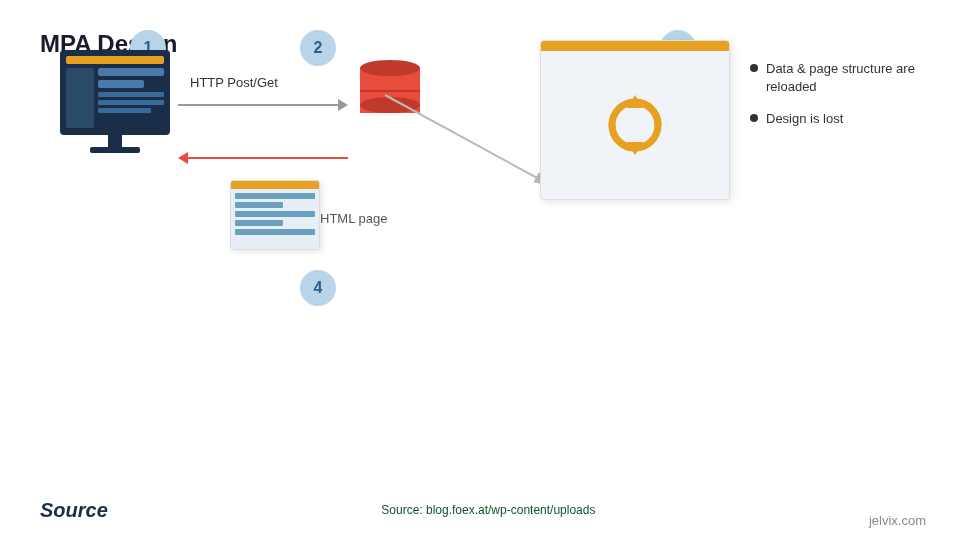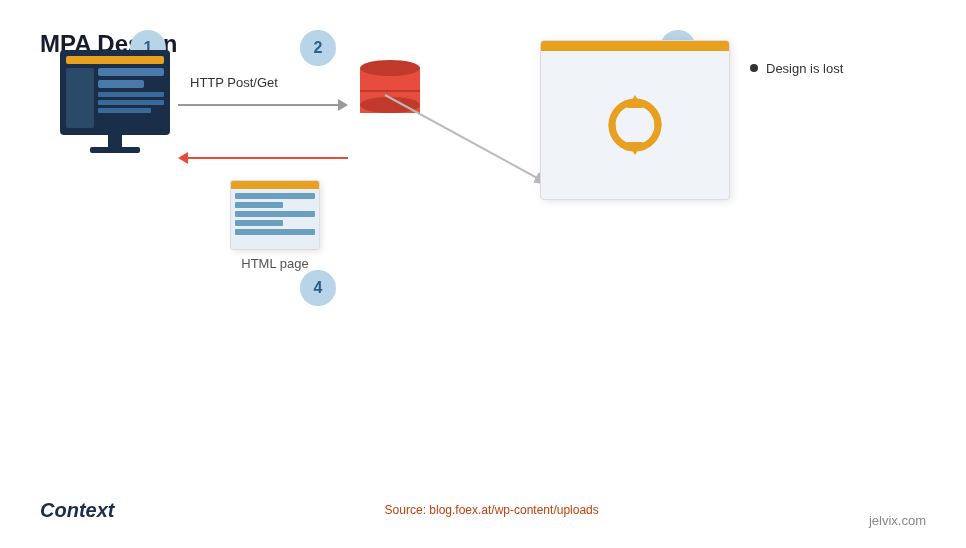--- a/index.html
+++ b/index.html
@@ -177,21 +177,21 @@
       background: #c0392b;
       z-index: 1;
     }
 
     
     .html-page-container {
       position: absolute;
       left: 230px;
       top: 180px;
       display: flex;
-      flex-direction: column;
+      flex-direction: row;
       align-items: center;
     }
 
     .html-page {
       width: 90px;
       height: 70px;
       background: #ffffff;
       border: 1px solid #ddd;
       border-radius: 3px;
       overflow: hidden;
@@ -360,21 +360,21 @@
 
     .footer-logo {
       font-size: 20px;
       font-weight: 700;
       color: #1a2e4a;
       font-style: italic;
     }
 
     .footer-source {
       font-size: 12px;
-      color: #c2410c;
+      color: #14532d;
     }
 
     .footer-url {
       font-size: 13px;
       color: #888;
       margin-top: 21px;
     }
 
     
     .step1 { left: 130px; top: 30px; }
@@ -478,22 +478,26 @@
         <div class="html-page-line html-page-short"></div>
         <div class="html-page-line"></div>
       </div>
     </div>
     <div class="html-page-label">HTML page</div>
   </div>
 
   <div class="bullets-container">
     <div class="bullet-item">
       <div class="bullet-dot"></div>
+      <span>Data &amp; page structure are reloaded</span>
+    </div>
+    <div class="bullet-item">
+      <div class="bullet-dot"></div>
       <span>Design is lost</span>
     </div>
   </div>
 
   <div class="footer">
-    <div class="footer-logo">Context</div>
+    <div class="footer-logo">Source</div>
     <div class="footer-source">Source: blog.foex.at/wp-content/uploads</div>
     <div class="footer-url">jelvix.com</div>
   </div>
 </div>
 
 </body></html>

